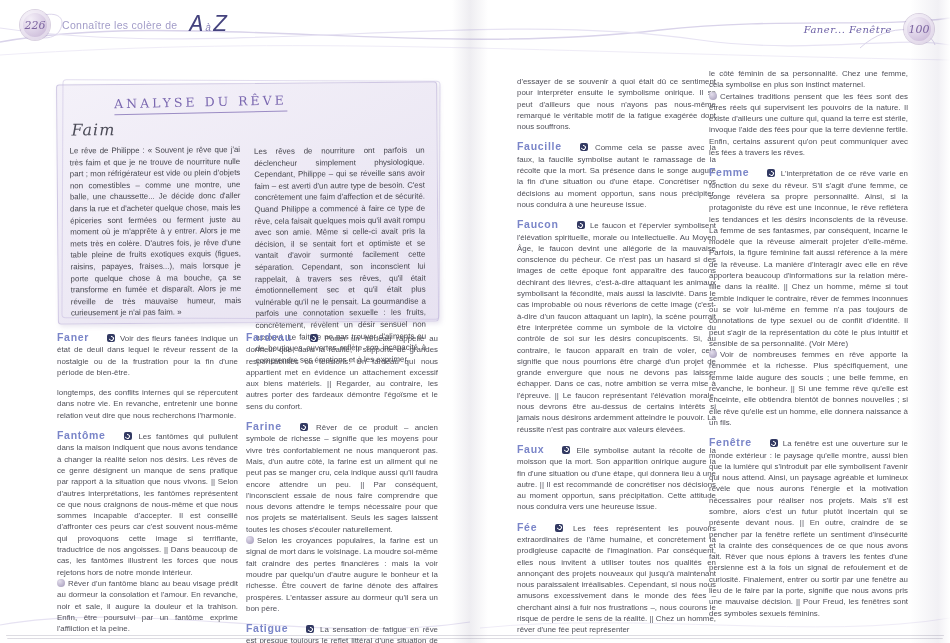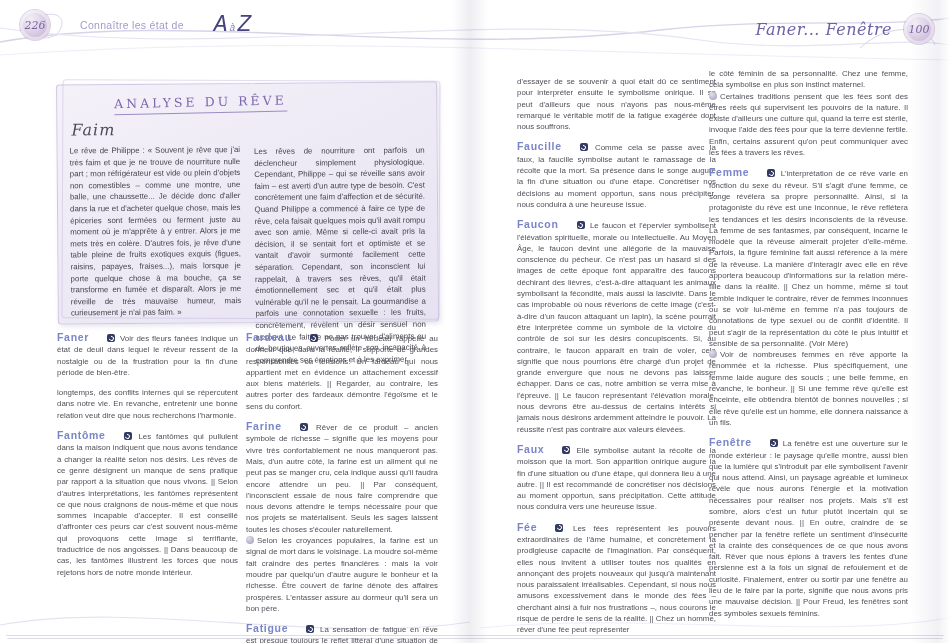--- a/index.html
+++ b/index.html
@@ -18,37 +18,37 @@
   .right-edge{
     position:absolute;right:0;top:0;width:40px;height:643px;
     background:linear-gradient(90deg,rgba(90,80,120,0) 0%,rgba(120,110,150,0.10) 70%,rgba(255,255,255,0.9) 100%);
   }
   .bottom-edge{
     position:absolute;left:6px;right:6px;bottom:2px;height:6px;
     border-radius:0 0 10px 10px;
     background:repeating-linear-gradient(180deg,rgba(120,115,140,0.25) 0 1px,rgba(255,255,255,0) 1px 3px);
   }
   
-  .header-left{position:absolute;left:20px;top:10px;display:flex;align-items:center;gap:30px;}
+  .header-left{position:absolute;left:20px;top:10px;display:flex;align-items:center;gap:12px;}
   .header-right{position:absolute;right:16px;top:14px;display:flex;align-items:center;gap:12px;}
   .page-badge{
     width:30px;height:30px;border-radius:50%;
     background:radial-gradient(circle at 35% 30%,#f3eef7 0%,#dcd0e6 45%,#bda8cd 100%);
     box-shadow:inset 0 0 0 3px rgba(255,255,255,0.45), 0 0 0 1px rgba(150,125,170,0.35);
     display:flex;align-items:center;justify-content:center;
     font-family:"DejaVu Serif", serif;font-style:italic;
     font-size:11px;color:#7c64a0;
   }
   .running-title{font-size:10.5px;color:#a29cc8;letter-spacing:0.3px;}
   .script-letters{font-family:Liberation Mono, monospace;font-style:italic;color:#45437e;}
   .script-letters .big{font-size:23px;}
   .script-letters .small{font-size:10px;color:#8b84b8;margin:0 2px;}
   .script-range{
     font-family:"DejaVu Serif", serif;font-style:italic;
-    font-size:16px;color:#6d61a6;letter-spacing:0.5px;
+    font-size:10px;color:#6d61a6;letter-spacing:0.5px;
   }
   
   .analysis-box{
     position:absolute;left:57px;top:83px;width:381px;height:240px;
     background:linear-gradient(155deg,#f4f1f9 0%,#ece8f4 60%,#e7e2f1 100%);
     border:1px solid #cfc7e3;border-radius:3px;
     transform:rotate(-0.45deg);
     box-shadow:2px 2px 5px rgba(120,105,160,0.18);
     padding:8px 12px 10px 12px;box-sizing:border-box;
   }
@@ -119,21 +119,21 @@
 </svg>
 
 <div class="gutter"></div>
 <div class="right-edge"></div>
 <div class="bottom-edge"></div>
 
 <div class="header-left">
   <div class="page-badge">
     <span>226</span>
   </div>
-  <div class="running-title">Connaître les état de</div>
+  <div class="running-title">Connaître les colère de</div>
   <div class="script-letters">
     <span class="big">A</span><span class="small">à</span><span class="big">Z</span>
   </div>
 </div>
 
 <div class="header-right">
   <div class="script-range">Faner... Fenêtre</div>
   <div class="page-badge">
     <span>100</span>
   </div>
@@ -149,20 +149,21 @@
     <div class="analysis-col analysis-col2">
       <div class="analysis-text">Les rêves de nourriture ont parfois un déclencheur simplement physiologique. Cependant, Philippe – qui se réveille sans avoir faim – est averti d'un autre type de besoin. C'est concrètement une faim d'affection et de sécurité. Quand Philippe a commencé à faire ce type de rêve, cela faisait quelques mois qu'il avait rompu avec son amie. Même si celle-ci avait pris la décision, il se sentait fort et optimiste et se vantait d'avoir surmonté facilement cette séparation. Cependant, son inconscient lui rappelait, à travers ses rêves, qu'il était émotionnellement sec et qu'il était plus vulnérable qu'il ne le pensait. La gourmandise a parfois une connotation sexuelle : les fruits, concrètement, révèlent un désir sensuel non assouvi. Le fait de ne pas trouver d'aliments ou de boutiques ouvertes reflète son incapacité à comprendre ses émotions et à les exprimer.</div>
     </div>
   </div>
 </div>
 
 <div class="col col-l1">
     <p class="para entry"><span class="headword">Faner</span><span class="entry-icon"></span><span class="body-text"> Voir des fleurs fanées indique un état de deuil dans lequel le rêveur ressent de la nostalgie ou de la frustration pour la fin d'une période de bien-être.</span></p>
     <p class="para plain"><span class="body-text">longtemps, des conflits internes qui se répercutent dans notre vie. En revanche, entretenir une bonne relation veut dire que nous recherchons l'harmonie.</span></p>
     <p class="para entry"><span class="headword">Fantôme</span><span class="entry-icon"></span><span class="body-text"> Les fantômes qui pullulent dans la maison indiquent que nous avons tendance à changer la réalité selon nos désirs. Les rêves de ce genre désignent un manque de sens pratique par rapport à la situation que nous vivons. || Selon d'autres interprétations, les fantômes représentent ce que nous craignons de nous-même et que nous sommes incapable d'accepter. Il est conseillé d'affronter ces peurs car c'est souvent nous-même qui provoquons cette image si terrifiante, traductrice de nos angoisses. || Dans beaucoup de cas, les fantômes illustrent les forces que nous rejetons hors de notre monde intérieur.</span></p>
+    <p class="para belief"><span class="belief-icon"></span><span class="body-text">Rêver d'un fantôme blanc au beau visage prédit au dormeur la consolation et l'amour. En revanche, noir et sale, il augure la douleur et la trahison. Enfin, être poursuivi par un fantôme exprime l'affliction et la peine.</span></p>
   </div>
 <div class="col col-l2">
     <p class="para entry"><span class="headword">Fardeau</span><span class="entry-icon"></span><span class="body-text"> Porter un fardeau rappelle au dormeur que, dans la réalité, il supporte de grandes responsabilités ou tensions. Un fardeau qui nous appartient met en évidence un attachement excessif aux biens matériels. || Regarder, au contraire, les autres porter des fardeaux démontre l'égoïsme et le sens du confort.</span></p>
     <p class="para entry"><span class="headword">Farine</span><span class="entry-icon"></span><span class="body-text"> Rêver de ce produit – ancien symbole de richesse – signifie que les moyens pour vivre très confortablement ne nous manqueront pas. Mais, d'un autre côté, la farine est un aliment qui ne peut pas se manger cru, cela indique aussi qu'il faudra encore attendre un peu. || Par conséquent, l'inconscient essaie de nous faire comprendre que nous devons attendre le temps nécessaire pour que nos projets se matérialisent. Seuls les sages laissent toutes les choses s'écouler naturellement.</span></p>
     <p class="para belief"><span class="belief-icon"></span><span class="body-text">Selon les croyances populaires, la farine est un signal de mort dans le voisinage. La moudre soi-même fait craindre des pertes financières : mais la voir moudre par quelqu'un d'autre augure le bonheur et la richesse. Être couvert de farine dénote des affaires prospères. L'entasser assure au dormeur qu'il sera un bon père.</span></p>
     <p class="para entry"><span class="headword">Fatigue</span><span class="entry-icon"></span><span class="body-text"> La sensation de fatigue en rêve est presque toujours le reflet littéral d'une situation de la réalité. Il est important</span></p>
   </div>
 <div class="col col-r1">
     <p class="para plain"><span class="body-text">d'essayer de se souvenir à quoi était dû ce sentiment pour interpréter ensuite le symbolisme onirique. Il se peut d'ailleurs que nous n'ayons pas nous-même remarqué le véritable motif de la fatigue exagérée dont nous souffrons.</span></p>
     <p class="para entry"><span class="headword">Faucille</span><span class="entry-icon"></span><span class="body-text"> Comme cela se passe avec la faux, la faucille symbolise autant le ramassage de la récolte que la mort. Sa présence dans le songe augure la fin d'une situation ou d'une étape. Concrétiser nos décisions au moment opportun, sans nous précipiter, nous conduira à une heureuse issue.</span></p>

